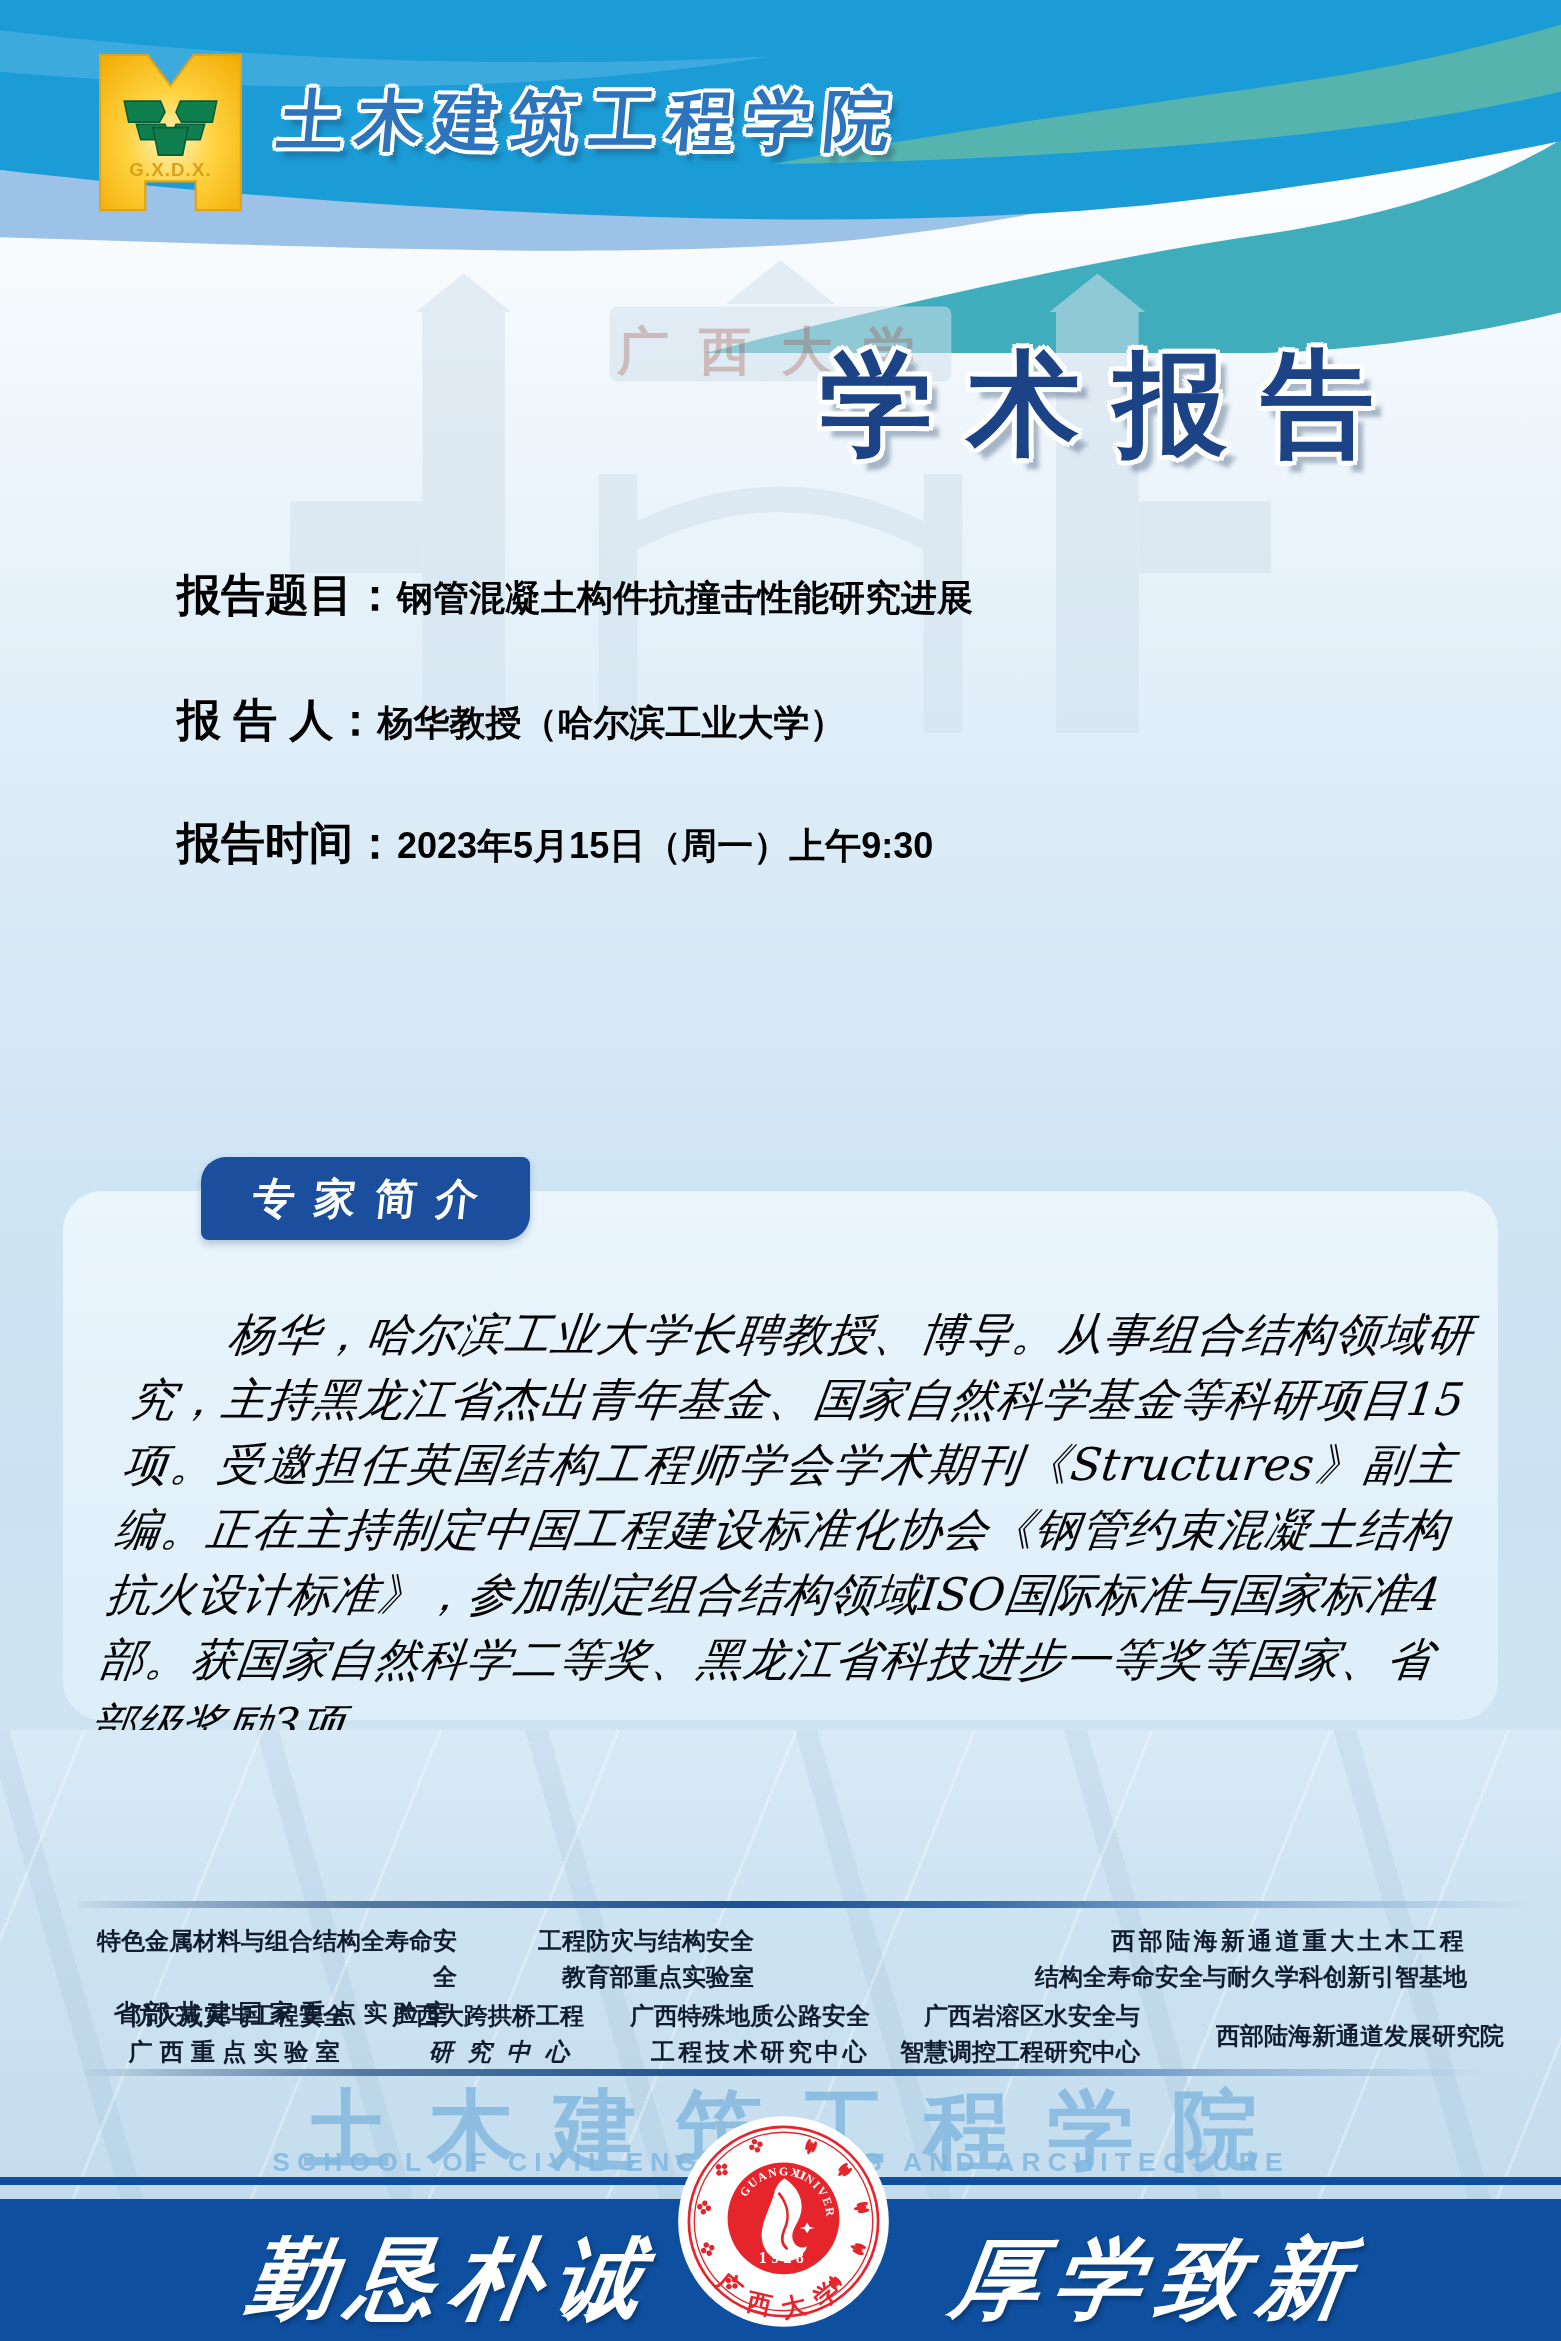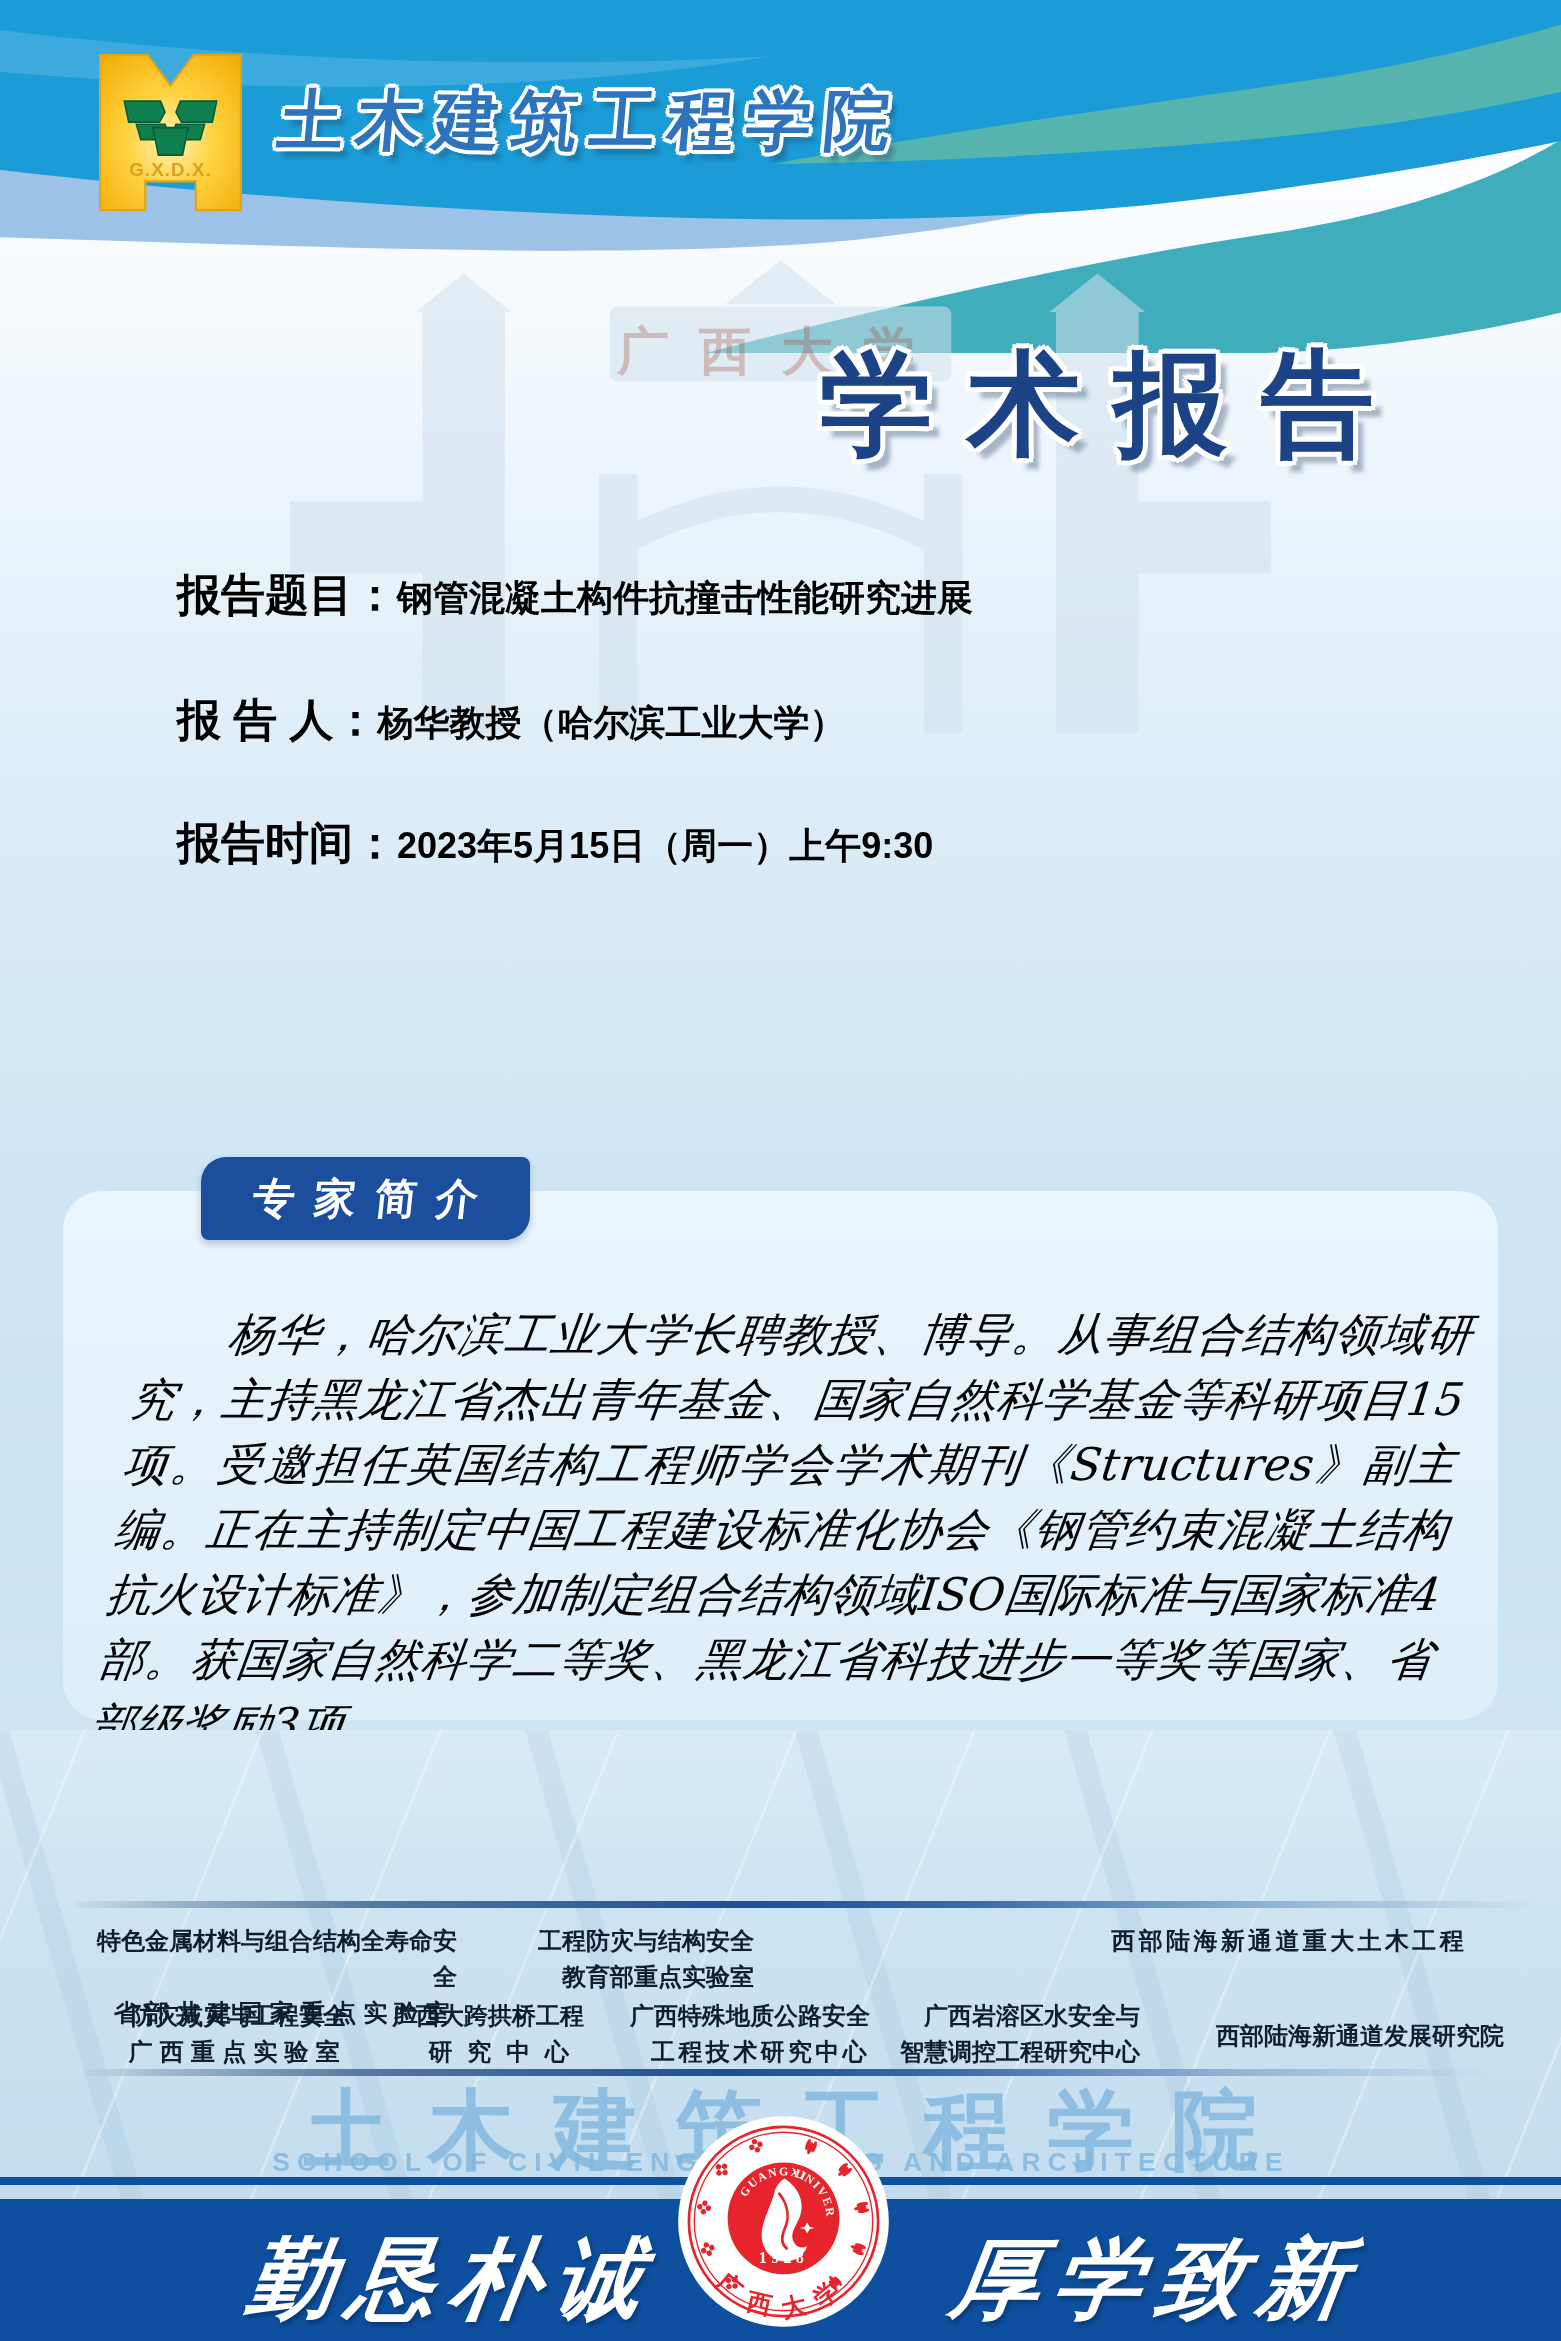--- a/index.html
+++ b/index.html
@@ -44,21 +44,21 @@
       repeating-linear-gradient(74deg,rgba(120,160,195,0) 0 116px,rgba(120,160,195,.12) 116px 138px,rgba(120,160,195,0) 138px 259px),
       linear-gradient(180deg,#d8eaf6 0%,#cbe2f1 45%,#c4ddee 100%);}
   .divider{height:7.2px;border-radius:3.9px;
     background:linear-gradient(90deg,rgba(150,180,205,.12) 0%,#9db8cf 6%,#54799f 20%,#1d4f93 46%,#3a6ca8 62%,#8fb3d6 82%,rgba(190,215,235,.08) 100%);}
   #divider-1{left:77px;top:1901px;width:1454px;}
   #divider-2{left:83px;top:2069px;width:1399px;}
   .lab-cell{color:#101c30;font-weight:bold;font-size:24px;line-height:36px;text-align:right;
     font-family:"Liberation Serif","DejaVu Serif",serif;}
   .ls-med{letter-spacing:.30em;text-indent:.30em;}
   .ls-sm{letter-spacing:.14em;text-indent:.14em;}
-  .ls-big{letter-spacing:.62em;text-indent:.62em;}
+  .ls-big{letter-spacing:.62em;text-indent:.62em;font-style:italic;}
   #sign-cn{left:0;top:2072px;width:1562px;text-align:center;font-size:87px;font-weight:900;
     letter-spacing:37px;text-indent:37px;color:rgba(128,183,222,.82);z-index:1;}
   #sign-en{left:0;top:2147px;width:1562px;text-align:center;font-size:26.4px;font-weight:bold;
     letter-spacing:7.2px;color:rgba(128,183,222,.85);z-index:1;}
   #footer-stripe{left:0;top:2177px;width:1562px;height:8.3px;background:#0e509f;z-index:2;}
   #footer{left:0;top:2199px;width:1562px;height:143px;background:#0e509f;z-index:2;}
   .motto{top:2220px;width:452px;text-align:center;font-size:88px;font-weight:bold;color:#fff;z-index:3;
     font-family:"Liberation Serif",serif;font-style:italic;letter-spacing:14.3px;transform:skewX(-8deg);
     text-shadow:2.2px 3.3px 5.5px rgba(0,25,60,.45);}
   #motto-left{left:226px;}
@@ -140,20 +140,21 @@
   <div class="lab-cell abs" style="left:77px;top:1923px;width:380px">
     <div>特色金属材料与组合结构全寿命安全</div>
     <div class="ls-med">省部共建国家重点实验室</div>
   </div>
   <div class="lab-cell abs" style="left:523px;top:1923px;width:231px">
     <div>工程防灾与结构安全</div>
     <div>教育部重点实验室</div>
   </div>
   <div class="lab-cell abs" style="left:1026px;top:1923px;width:441px">
     <div class="ls-sm">西部陆海新通道重大土木工程</div>
+    <div>结构全寿命安全与耐久学科创新引智基地</div>
   </div>
 
   <div class="lab-cell abs" style="left:94px;top:1998px;width:253px">
     <div>防灾减灾与工程安全</div>
     <div class="ls-med">广西重点实验室</div>
   </div>
   <div class="lab-cell abs" style="left:364px;top:1998px;width:220px">
     <div>广西大跨拱桥工程</div>
     <div class="ls-big">研究中心</div>
   </div>

